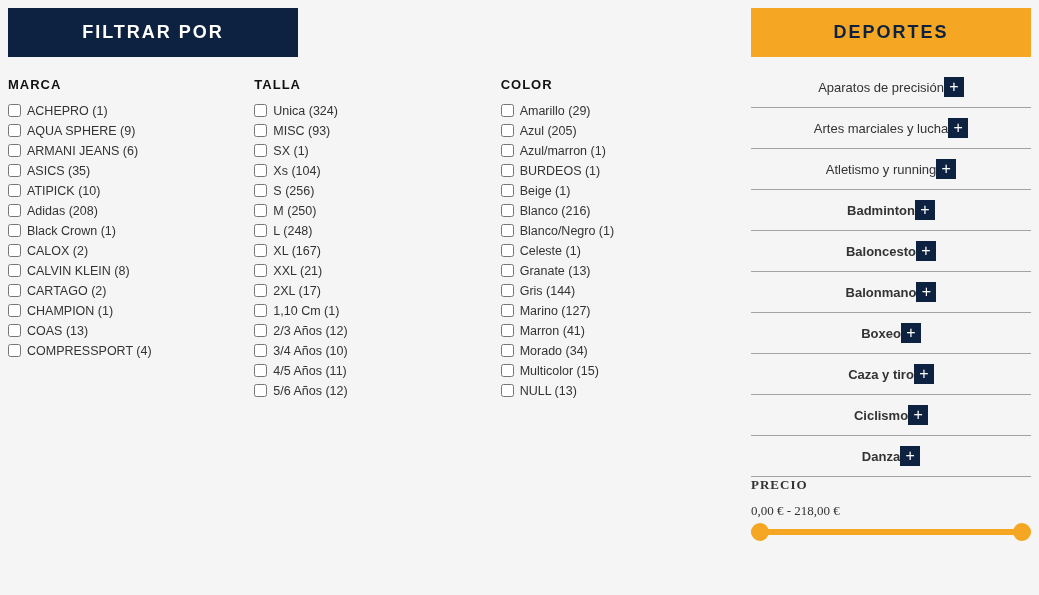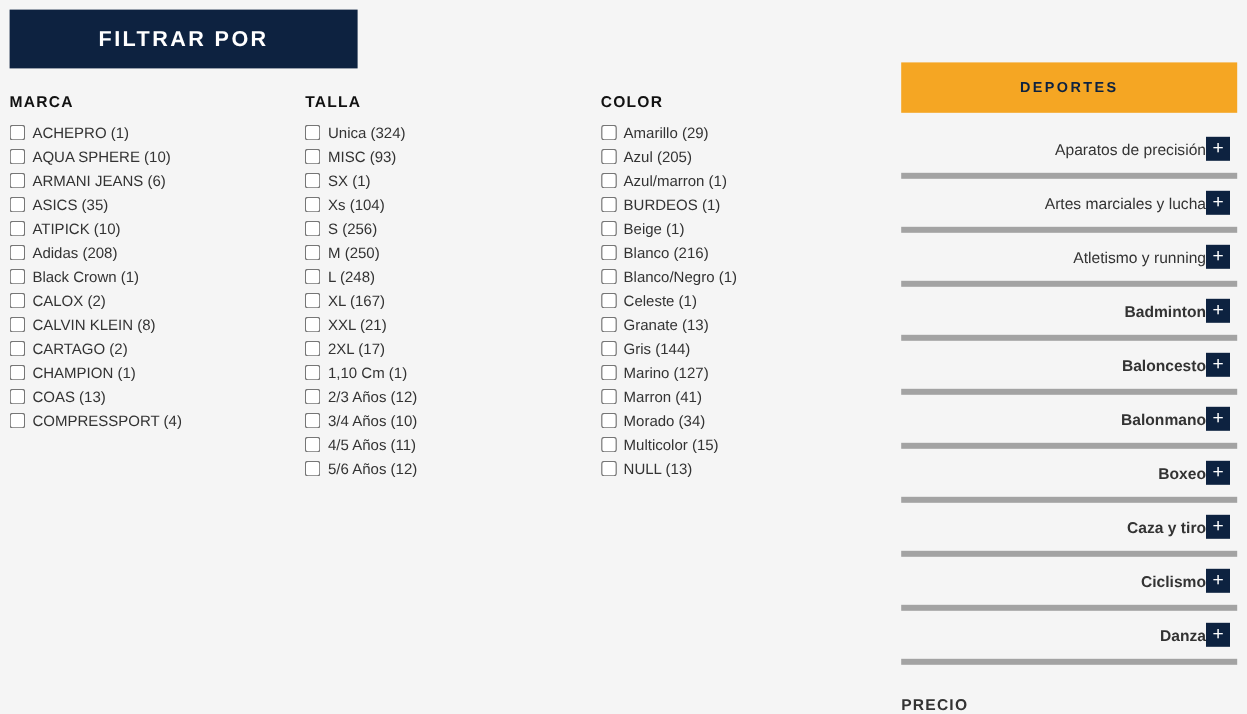--- a/index.html
+++ b/index.html
@@ -50,54 +50,53 @@
       cursor: pointer;
       flex-shrink: 0;
     }
 
     
     .deportes-header {
       background: #f5a623;
       color: #0d2240;
       text-align: center;
       padding: 14px 20px;
-      font-size: 12px;
+      font-size: 18px;
       font-weight: 800;
       letter-spacing: 2px;
       margin-bottom: 10px;
-      margin-top: 44px;
     }
 
     .sport-item {
       display: flex;
       align-items: center;
-      justify-content: flex-end;
+      justify-content: center;
       padding: 10px 6px;
-      border-bottom: 5px solid #a3a3a3;
+      border-bottom: 1px solid #a3a3a3;
       cursor: pointer;
       font-size: 13px;
       color: #333;
     }
     .sport-item.bold-item { font-weight: 700; }
 
     .plus-icon {
       width: 20px;
       height: 20px;
       background: #0d2240;
       color: white;
       display: flex;
       align-items: center;
       justify-content: center;
       font-size: 16px;
       font-weight: 300;
       flex-shrink: 0;
     }
 
     
-    .precio-section { margin-top: 26px; }
+    .precio-section { margin-top: 0; font-family: Liberation Serif, serif; }
     .precio-label {
       font-weight: 800;
       font-size: 13px;
       letter-spacing: 1px;
       margin-bottom: 10px;
     }
     .precio-range {
       font-size: 13px;
       color: #333;
       margin-bottom: 10px;
@@ -143,21 +142,21 @@
 
       <div class="filter-col">
         <div class="filter-col-header">MARCA</div>
         <div id="marca-list">
             <div class="filter-item">
               <input type="checkbox" style="">
               <span>ACHEPRO (1)</span>
             </div>
             <div class="filter-item">
               <input type="checkbox" style="">
-              <span>AQUA SPHERE (10)</span>
+              <span>AQUA SPHERE (9)</span>
             </div>
             <div class="filter-item">
               <input type="checkbox" style="">
               <span>ARMANI JEANS (6)</span>
             </div>
             <div class="filter-item">
               <input type="checkbox" style="">
               <span>ASICS (35)</span>
             </div>
             <div class="filter-item">

